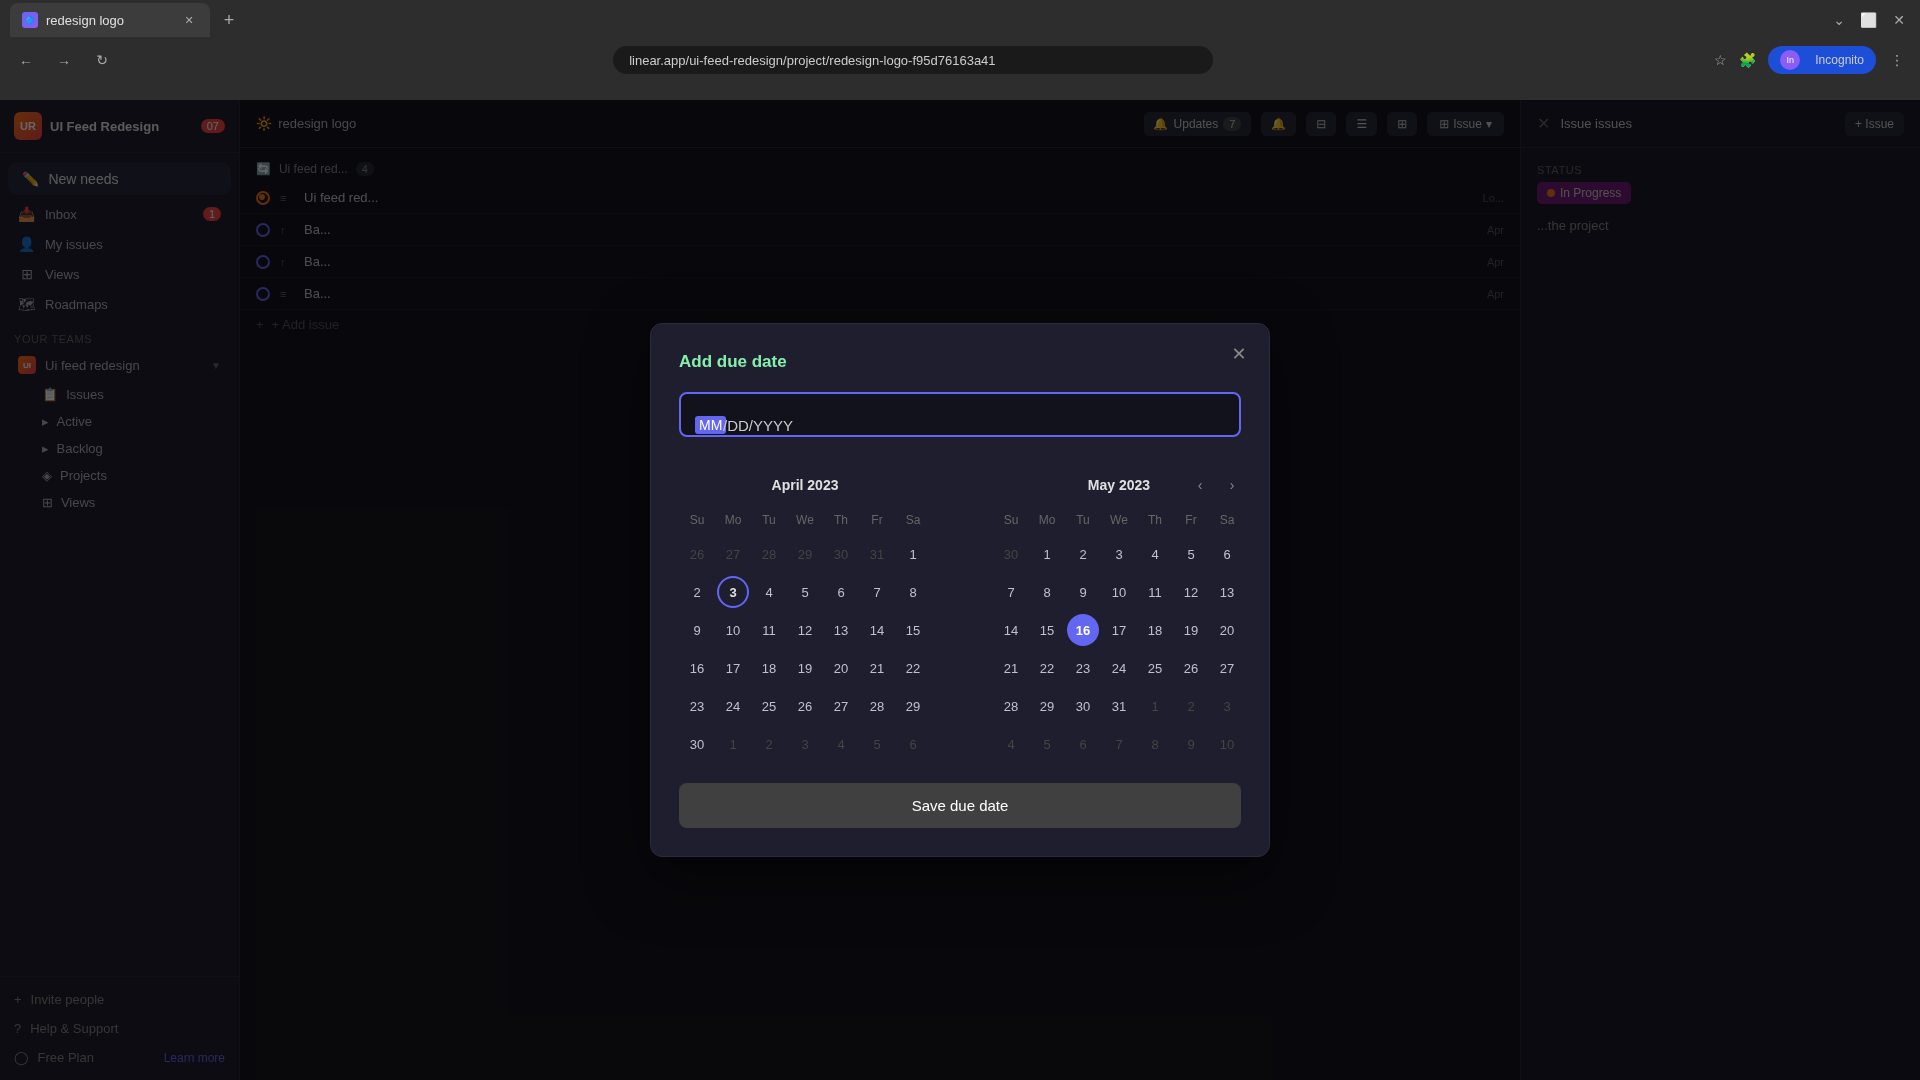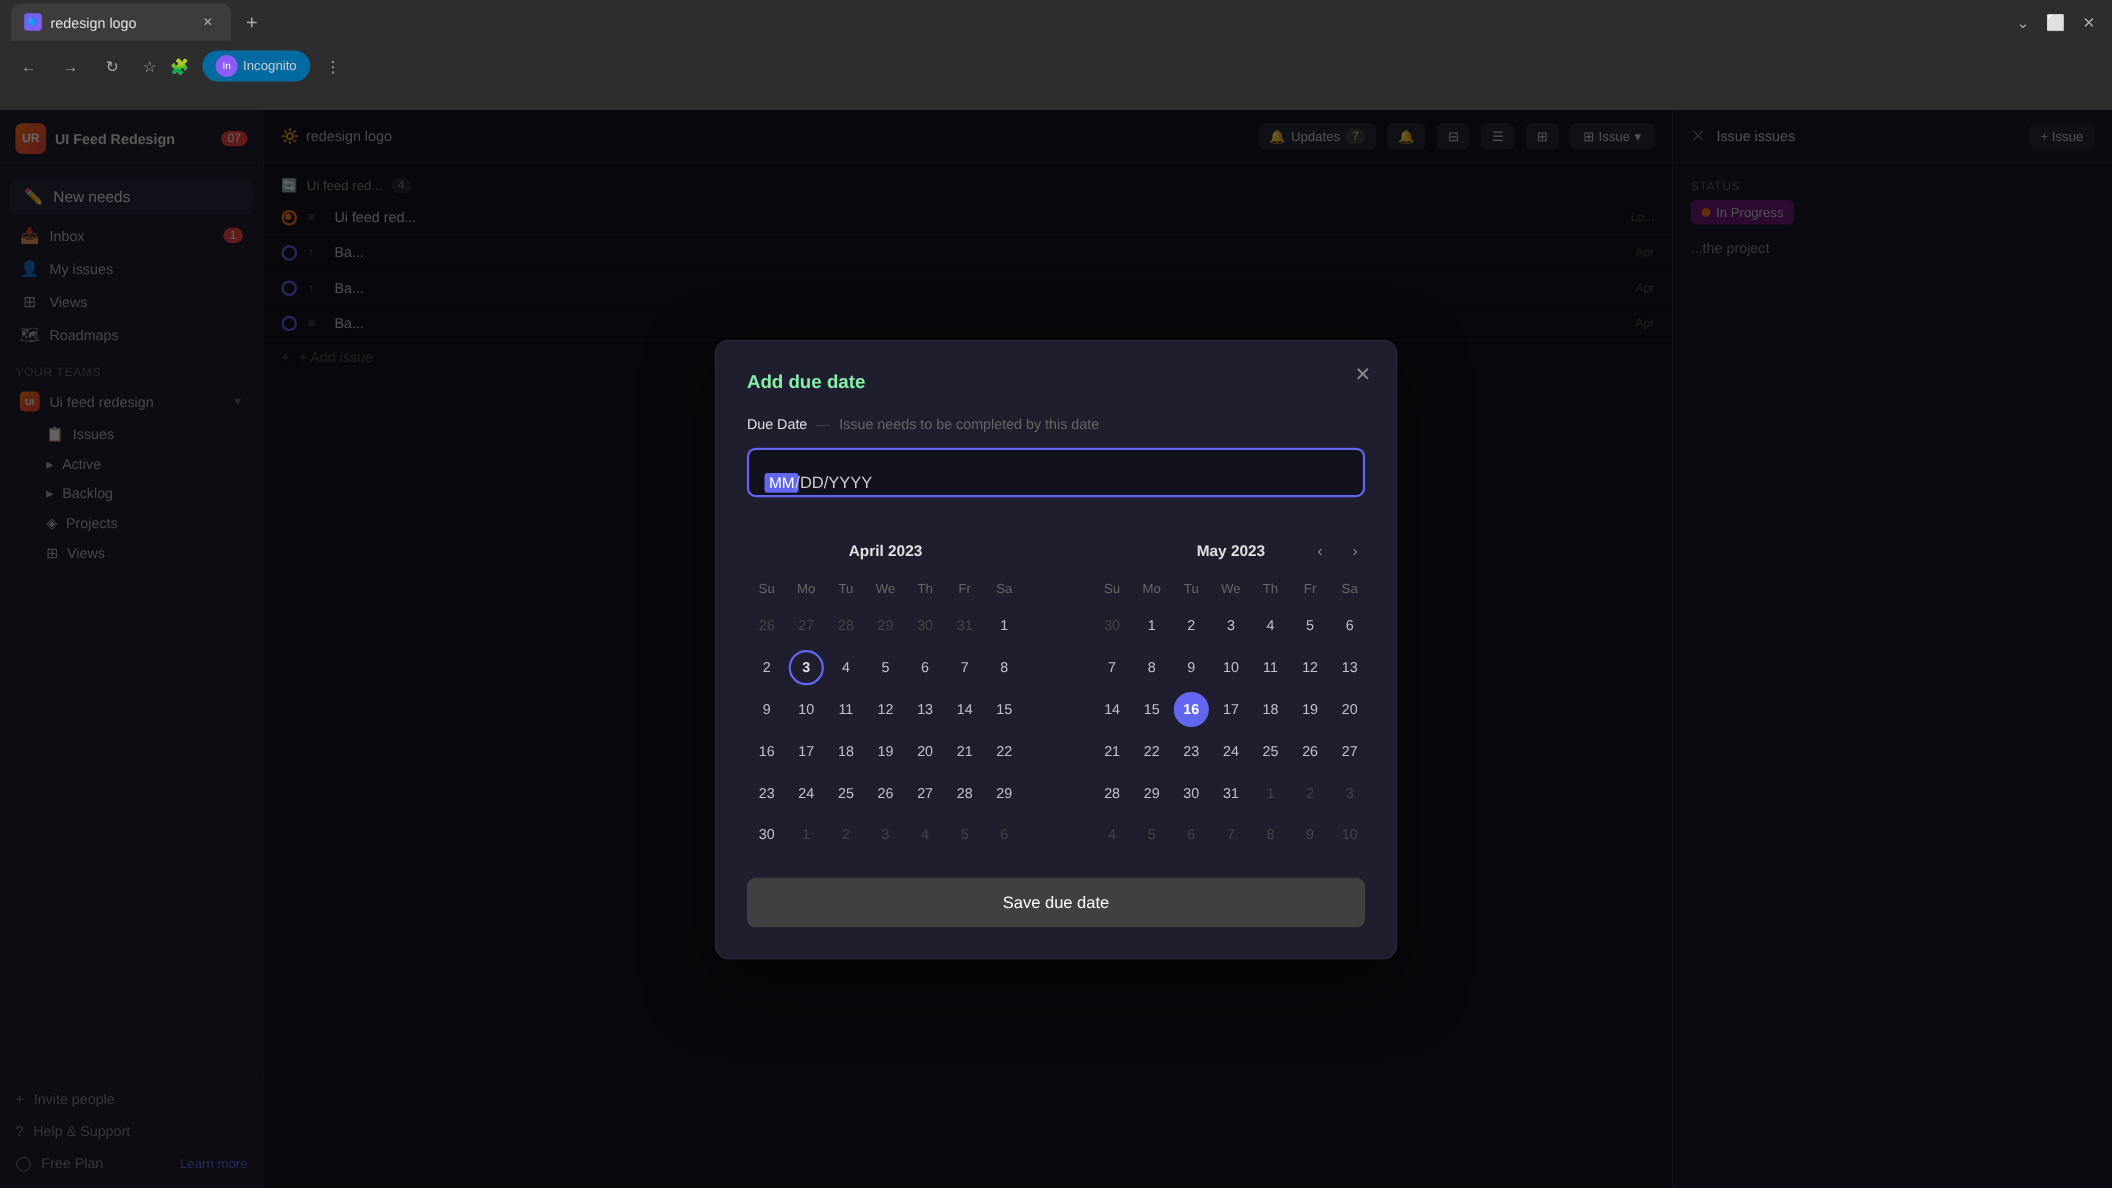--- a/index.html
+++ b/index.html
@@ -102,26 +102,26 @@
       padding: 0 16px;
       font-size: 13px;
       color: #ccc;
       margin: 0 auto;
     }
     .address-bar-icons {
       display: flex; gap: 8px; align-items: center;
     }
     .addr-icon { width: 20px; height: 20px; display:flex; align-items:center; justify-content:center; color:#aaa; font-size:14px; cursor:pointer; }
     .profile-btn {
-      background: #0369a1;
+      background: #1d4ed8;
       border-radius: 20px;
       padding: 4px 12px;
       font-size: 12px;
       color: #ccc;
-      display: flex; align-items: center; gap: 5px;
+      display: flex; align-items: center; gap: 15px;
       cursor: pointer;
       justify-content: flex-end;
     }
     .profile-avatar { width: 20px; height: 20px; border-radius: 50%; background: #8b5cf6; display:flex; align-items:center; justify-content:center; font-size:9px; color:white; }
     .kebab-menu { color: #aaa; font-size: 14px; cursor:pointer; padding: 4px; }
 
     
     .app-container {
       display: flex;
       flex: 1;
@@ -555,20 +555,23 @@
     <div class="window-controls">
       <div class="win-btn">⌄</div>
       <div class="win-btn">⬜</div>
       <div class="win-btn">✕</div>
     </div>
   </div>
   <div class="address-bar-row">
     <div class="nav-btn">←</div>
     <div class="nav-btn">→</div>
     <div class="nav-btn">↻</div>
+    <div class="address-bar">
+      <span>linear.app/ui-feed-redesign/project/redesign-logo-f95d76163a41</span>
+    </div>
     <div class="address-bar-icons">
       <div class="addr-icon">☆</div>
       <div class="addr-icon">🧩</div>
     </div>
     <div class="profile-btn">
       <div class="profile-avatar">In</div>
       <span>Incognito</span>
     </div>
     <div class="kebab-menu">⋮</div>
   </div>
@@ -743,25 +746,20 @@
       </div>
       <div class="rp-content-text">...the project</div>
     </div>
   </div>
 
   <div class="modal-overlay">
     <div class="modal">
       <div class="modal-title">Add due date</div>
       <div class="modal-close">✕</div>
 
-      <div class="due-date-label">
-        <span>Due Date</span>
-        <span class="due-date-sep">—</span>
-        <span class="due-date-hint">Issue needs to be completed by this date</span>
-      </div>
 
       <div style="position:relative; margin-bottom:20px;">
         <input class="date-input" type="text" value="" style="background: rgb(18, 18, 28); border: 2px solid rgb(99, 102, 241); border-radius: 8px; padding: 12px 16px; font-size: 15px; color: transparent; width: 100%; outline: none;">
         <span style="position:absolute; left:16px; top:50%; transform:translateY(-50%); background:#6366f1; color:white; padding:1px 4px; border-radius:3px; font-size:14px; pointer-events:none;">MM</span>
         <span style="position:absolute; left:44px; top:50%; transform:translateY(-50%); font-size:15px; color:#ccc; pointer-events:none;">/DD/YYYY</span>
       </div>
 
       <div class="calendars-container">
 
         <div class="calendar">

